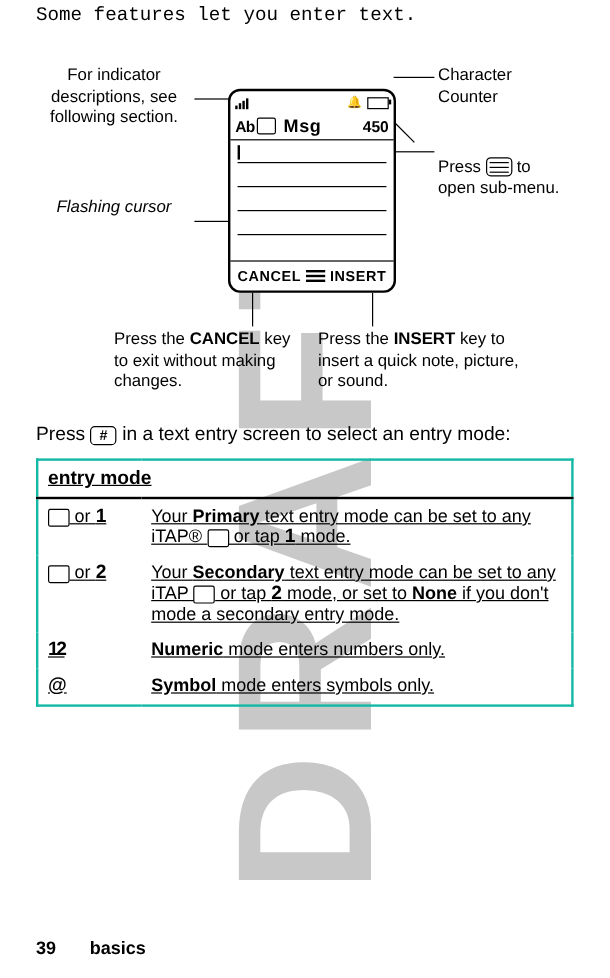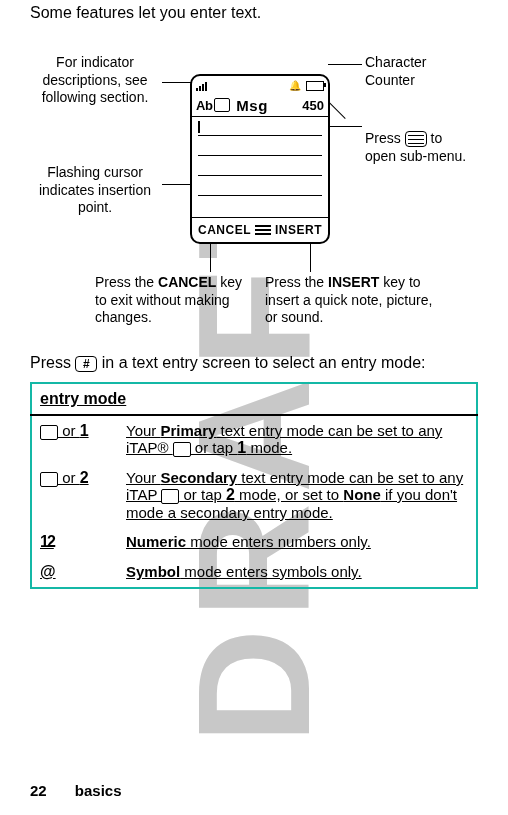--- a/index.html
+++ b/index.html
@@ -31,20 +31,21 @@
     padding: 4px 30px 0 30px;
   }
   h1 {
     font-size: 30px;
     font-weight: normal;
     margin: 0 0 10px 0;
   }
   .intro {
     font-size: 16px;
     margin: 0 0 12px 0;
+    font-family: Liberation Mono, monospace;
   }
   .diagram-area {
     position: relative;
     width: 448px;
     height: 300px;
     margin: 0 auto 20px auto;
     font-size: 14px;
   }
   .callout {
     position: absolute;
@@ -267,22 +268,21 @@
 <div class="watermark">DRAFT</div>
 
 <div class="content">
   <p class="intro">Some features let you enter text.</p>
 
   <div class="diagram-area">
 
     <div class="callout right" style="left:0; top:20px; width:130px;">For indicator descriptions, see following section.</div>
 
     <div class="callout right" style="left:0; top:130px; width:130px;">
-      <span style="">Flashing cursor</span><br>
-      <span>indicates insertion point.</span>
+      <span style="font-style:italic;">Flashing cursor</span><br>
     </div>
 
     <div class="callout" style="left:65px; top:240px; width:160px;">
       <span>Press the </span><span class="bold">CANCEL</span><span> key to exit without making changes.</span>
     </div>
 
     <div class="callout" style="left:335px; top:20px; width:110px;">Character Counter</div>
 
     <div class="callout" style="left:335px; top:96px; width:110px;">
       <span>Press </span><span class="hamkey">
@@ -376,15 +376,15 @@
     </tr>
     <tr>
       <td><span class="tapnum">@</span></td>
       <td><span class="bold">Symbol</span><span> mode enters symbols only.</span></td>
     </tr>
   </tbody>
     </table>
 </div>
 
 <div class="footer">
-  <span class="page">22</span>
+  <span class="page">39</span>
   <span class="section">basics</span>
 </div>
 
 </body></html>

